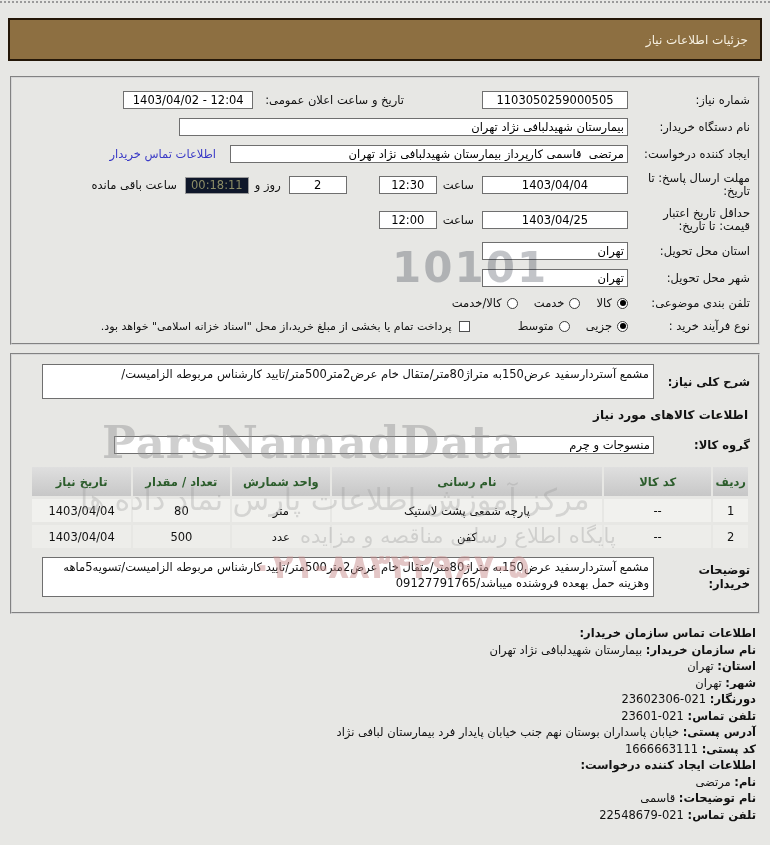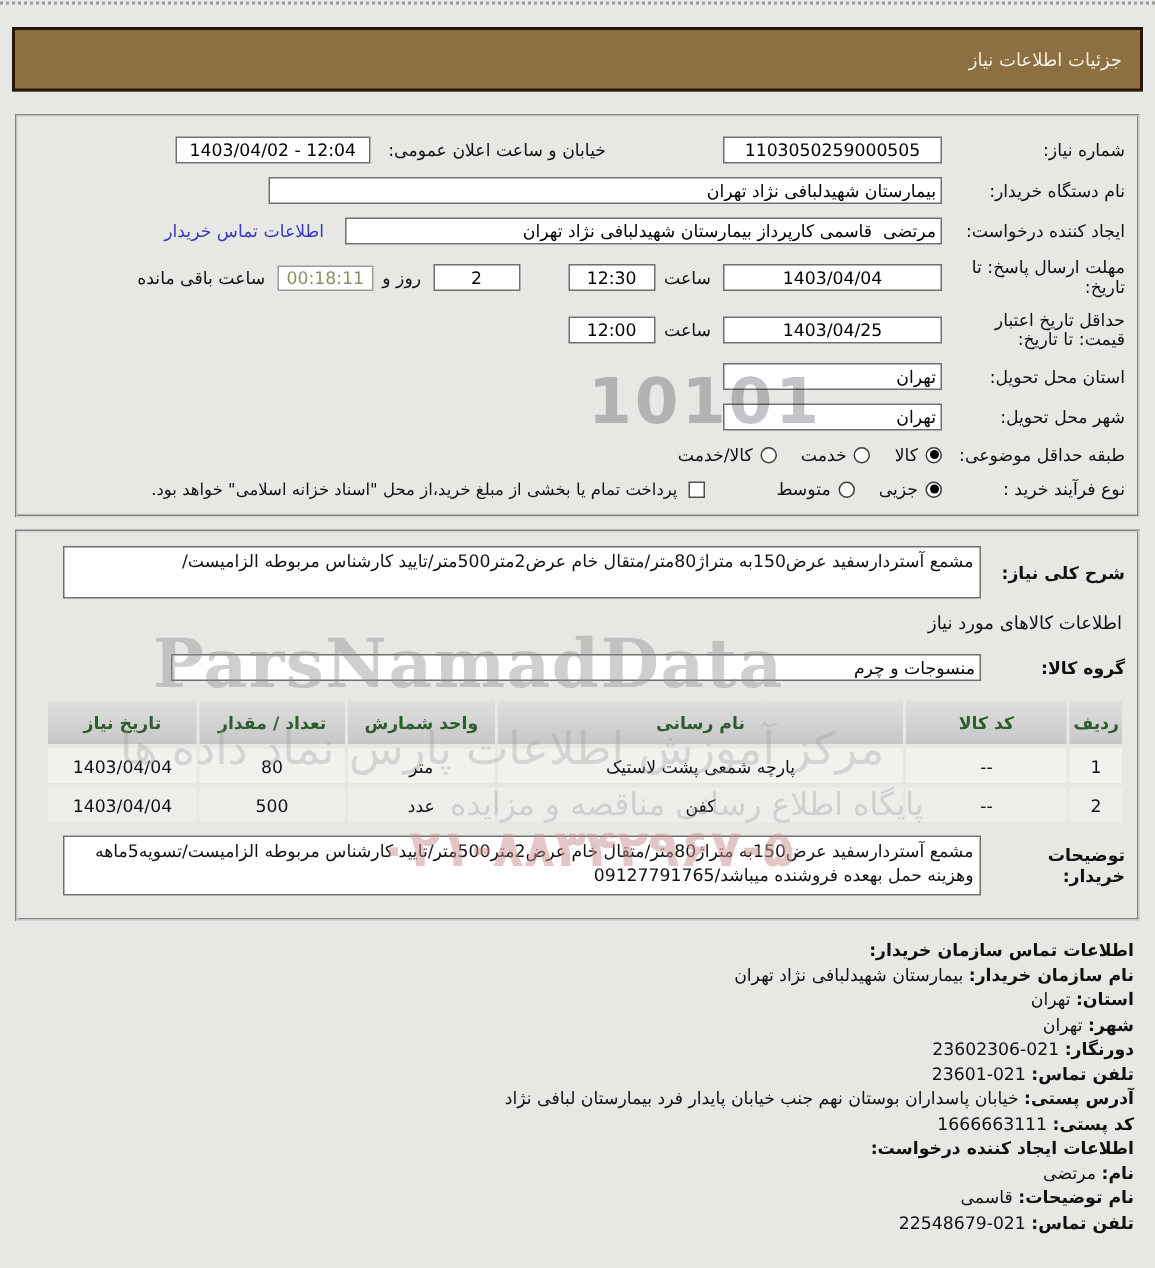--- a/index.html
+++ b/index.html
@@ -31,39 +31,39 @@
   }
   .center { text-align:center; }
   .ltr { direction:ltr; }
   .w146{width:146px;} .w154{width:130px;} .w58{width:58px;}
   .w449{width:449px;} .w398{width:398px;} .w540{width:540px;}
   .lbl-mid { margin:0 14px 0 12px; white-space:nowrap; }
   .lbl-sm  { margin:0 8px 0 6px;  white-space:nowrap; }
   .sp64{width:64px;flex:none;} .sp32{width:32px;flex:none;}
   .countdown {
     width:64px; height:17px; line-height:15px; text-align:center;
-    border:1px solid #9a9a9a; background:#ffffff; color:#8d8d66; direction:ltr;
+    border:1px solid #9a9a9a; background:#0f172a; color:#8d8d66; direction:ltr;
   }
   .link { color:#3939c6; text-decoration:none; margin-right:14px; cursor:pointer; white-space:nowrap; }
   .radio {
     width:11px; height:11px; border:1px solid #3a3a3a; border-radius:50%;
     background:#fff; display:inline-block; position:relative; flex:none;
   }
   .radio.on::after { content:""; position:absolute; inset:1.5px; background:#000; border-radius:50%; }
   .checkbox { width:11px; height:11px; border:1px solid #4f4f4f; background:#fff; display:inline-block; flex:none; margin-left:7px; }
   .opt { margin:0 5px 0 16px; white-space:nowrap; }
   .cb-text { white-space:nowrap; font-size:11px; }
   .b-label { flex:0 0 96px; font-weight:bold; line-height:14px; padding-left:4px; }
   .bigbox {
     border:1px solid #6f6f6f; background:#fff; padding:1px 4px;
     line-height:16px; overflow:hidden;
   }
   .desc-box { width:612px; height:35px; }
   .notes-box { width:612px; height:40px; }
-  .section-title { font-weight:normal; font-size:12px; margin:8px 2px 14px; }
+  .section-title { font-weight:bold; font-size:12px; margin:8px 2px 14px; }
   table.goods { border-collapse:separate; border-spacing:2px 3px; margin:10px 0 6px 14px; width:720px; }
   table.goods th {
     background:linear-gradient(#dfdfdf,#c7c7c7); color:#2c5d2c;
     font-weight:bold; height:29px; font-size:11.5px; padding:0 2px;
   }
   table.goods td { background:#f1f1ee; text-align:center; height:23px; padding:0 2px; }
   table.goods tr.alt td { background:#ededea; }
   .c-row{width:30px;} .c-code{width:110px;} .c-name{width:276px;}
   .c-unit{width:100px;} .c-qty{width:98px;} .c-date{width:100px;}
   .contact { margin:11px 14px 0; line-height:16.5px; }
@@ -88,21 +88,21 @@
     <span>جزئیات اطلاعات نیاز</span>
   </div>
 
   <div class="panel panel1">
 
     <div class="f-row">
       <div class="f-label">شماره نیاز:</div>
       <div class="f-content">
         <input class="inp w146 center ltr" readonly="" value="1103050259000505" style="">
         <span class="sp64"></span>
-        <span class="lbl-mid">خیابان و ساعت اعلان عمومی:</span>
+        <span class="lbl-mid">تاریخ و ساعت اعلان عمومی:</span>
         <input class="inp w154 center ltr" readonly="" value="1403/04/02 - 12:04" style="">
       </div>
     </div>
 
     <div class="f-row">
       <div class="f-label">نام دستگاه خریدار:</div>
       <div class="f-content">
         <input class="inp w449" readonly="" value="بیمارستان شهیدلبافی نژاد تهران" style="">
       </div>
     </div>
@@ -146,21 +146,21 @@
     </div>
 
     <div class="f-row">
       <div class="f-label">شهر محل تحویل:</div>
       <div class="f-content">
         <input class="inp w146" readonly="" value="تهران" style="">
       </div>
     </div>
 
     <div class="f-row">
-      <div class="f-label">طبقه حداقل موضوعی:</div>
+      <div class="f-label">تلفن بندی موضوعی:</div>
       <div class="f-content">
         <span class="radio on"></span>
         <span class="opt">کالا</span>
         <span class="radio"></span>
         <span class="opt">خدمت</span>
         <span class="radio"></span>
         <span class="opt">کالا/خدمت</span>
       </div>
     </div>
 

